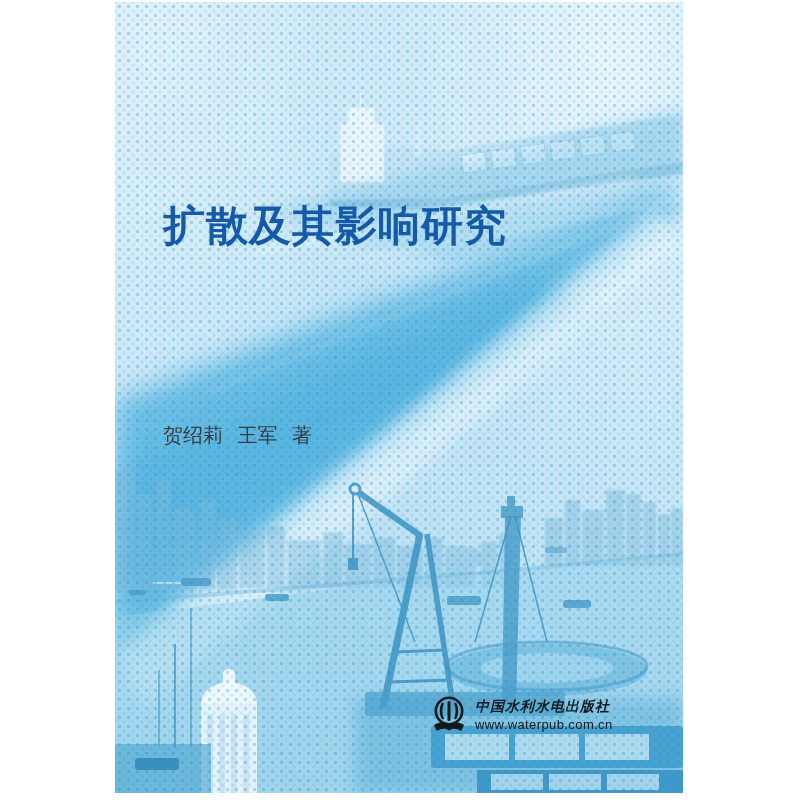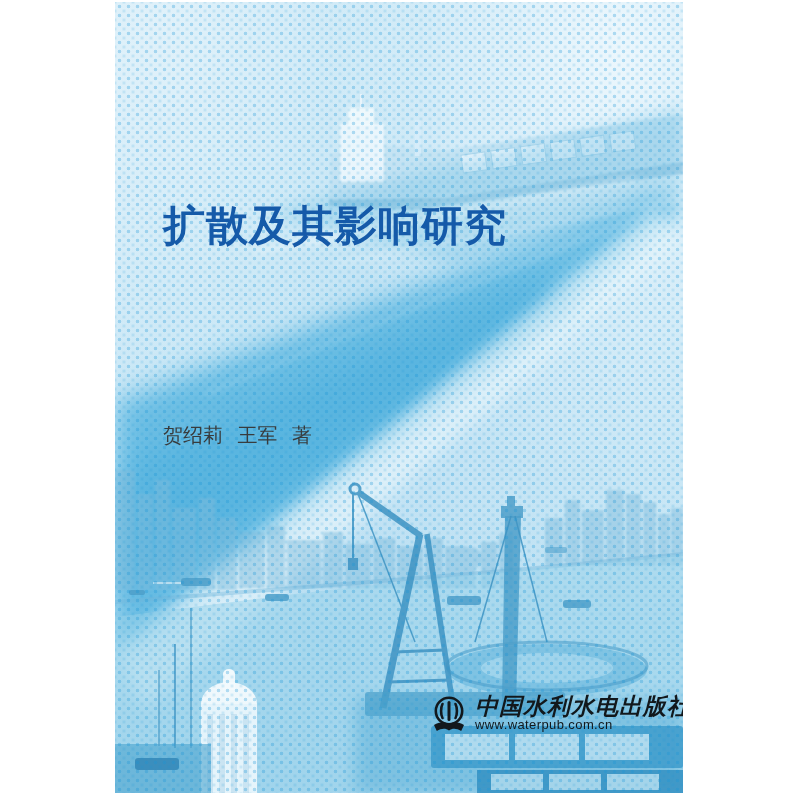--- a/index.html
+++ b/index.html
@@ -38,21 +38,21 @@
   }
   .author{
     position:absolute;left:48px;top:420px;
     font-size:20px;font-weight:400;color:#383c3e;word-spacing:9px;white-space:nowrap;
   }
   .pub{position:absolute;left:317px;top:694px;display:flex;align-items:flex-start;}
   .publogo{width:34px;height:38px;flex:0 0 auto;}
   .pubtext{margin-left:9px;}
   .pubname{
     font-family:"Liberation Serif","DejaVu Serif",serif;
-    font-style:italic;font-weight:700;font-size:23px;line-height:22px;
+    font-style:italic;font-weight:700;font-size:14px;line-height:22px;
     letter-spacing:1px;color:#12181c;white-space:nowrap;
   }
   .puburl{
     font-size:13px;font-weight:400;letter-spacing:.4px;line-height:13px;
     color:#12181c;white-space:nowrap;
   }
 </style>
 </head>
 <body>
 

